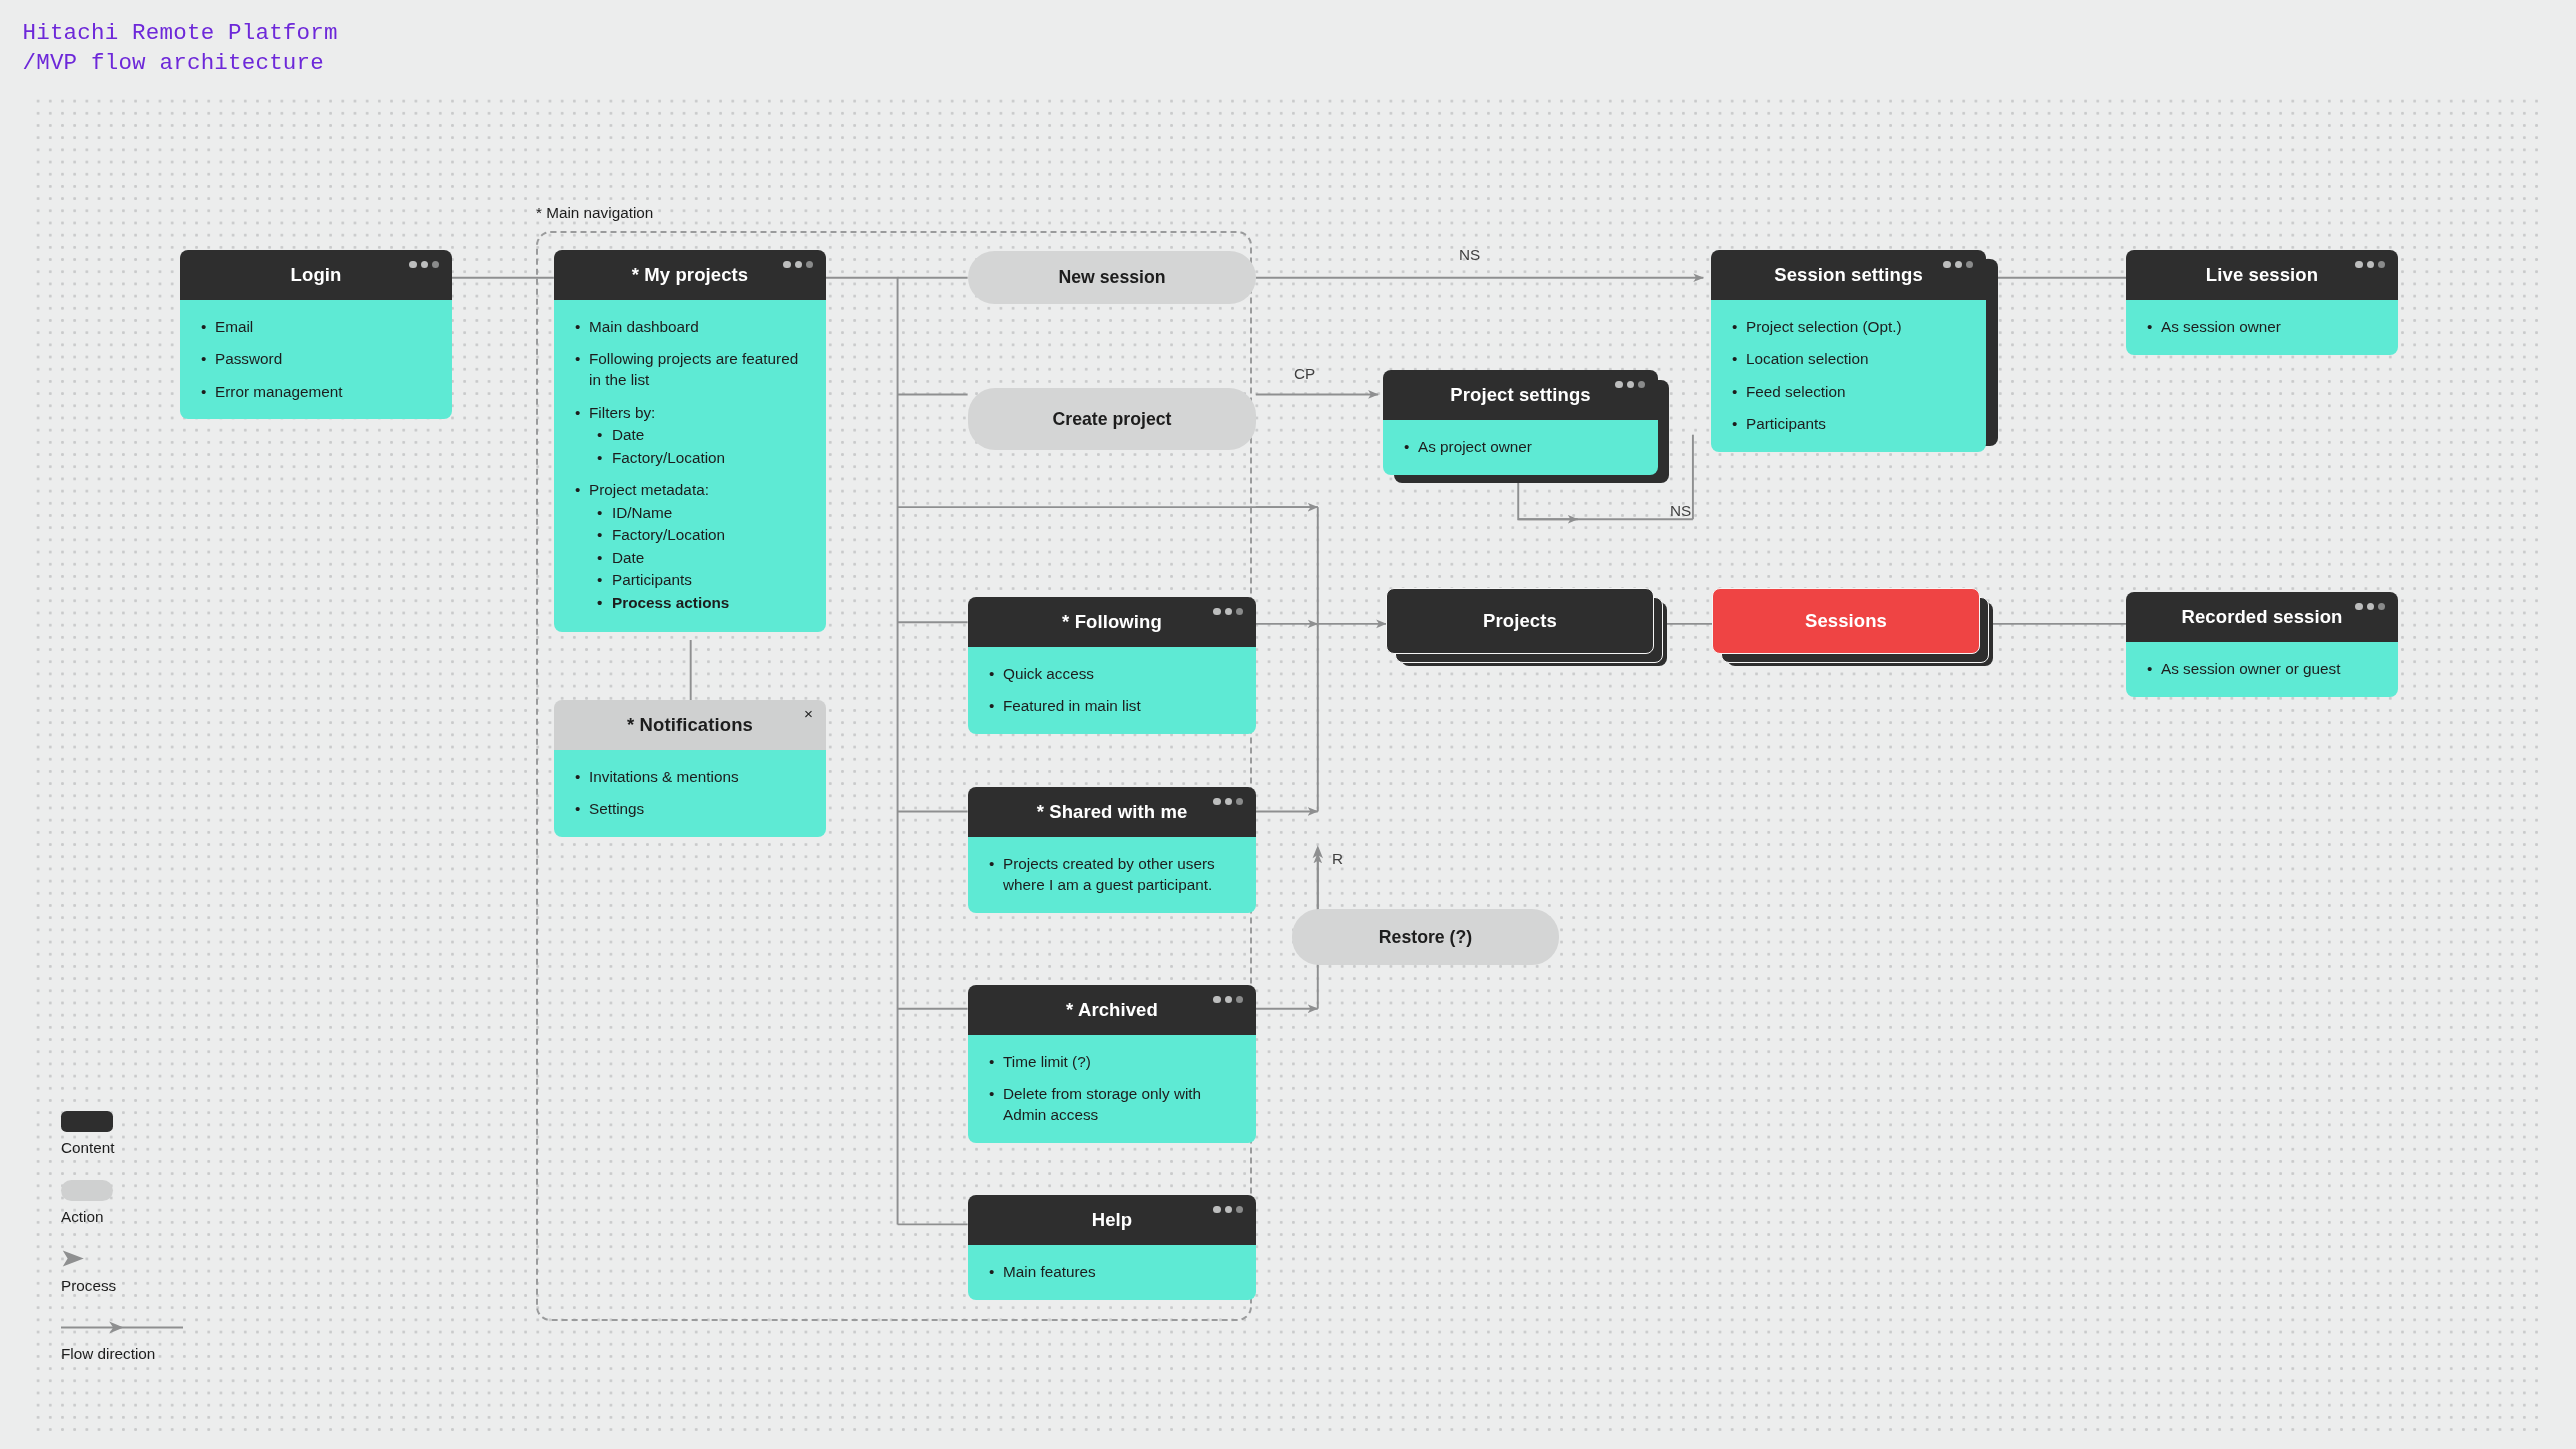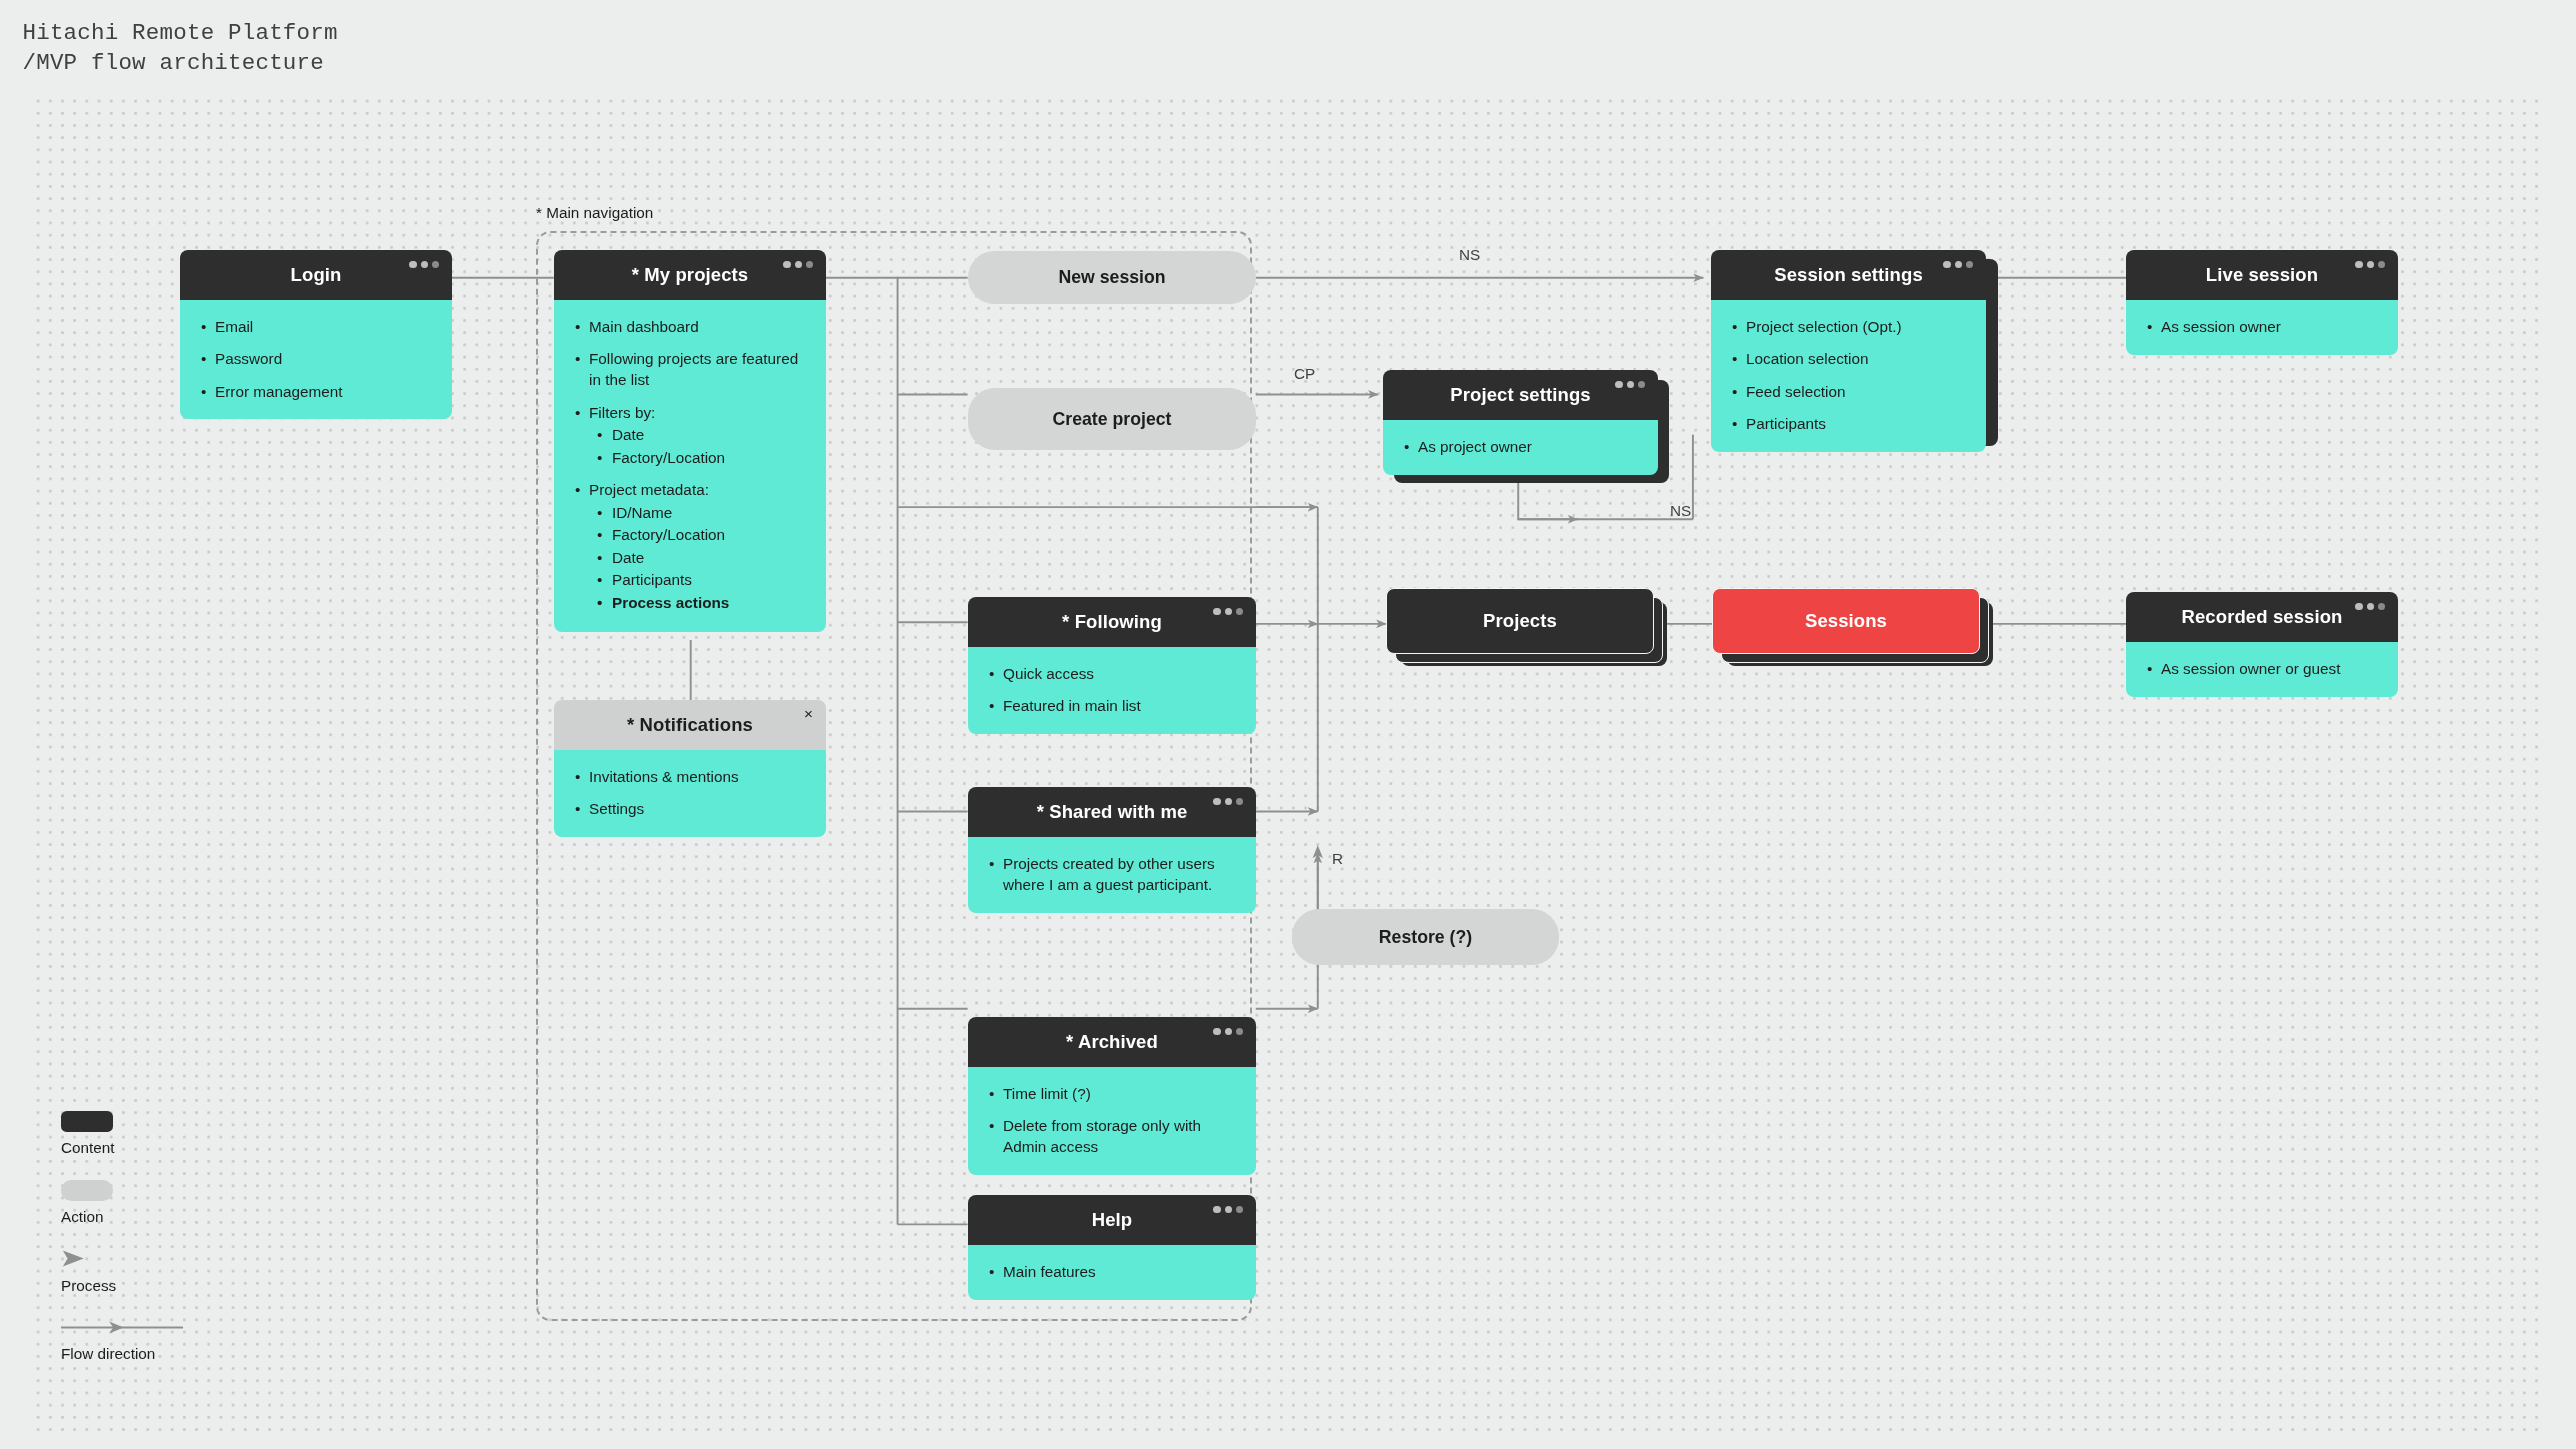--- a/index.html
+++ b/index.html
@@ -20,21 +20,21 @@
     background-color:#eceded;
     background-image:radial-gradient(#c9cacb 1.3px, transparent 1.4px);
     background-size:12.2px 12.2px;
     background-position:0 0;
   }
 
   
   .doc-title{
     position:absolute;left:22.5px;top:17.7px;
     font-family:"Liberation Mono","DejaVu Sans Mono",monospace;
-    font-size:22.5px;line-height:30px;color:#404040;
+    font-size:22.5px;line-height:30px;color:#6d28d9;
     letter-spacing:0.2px;white-space:pre;
   }
 
   
   .group-box{
     position:absolute;
     left:536px;top:231px;width:716px;height:1090px;
     border:2px dashed #9a9b9c;
     border-radius:14.5px;
     box-sizing:border-box;
@@ -289,21 +289,21 @@
           <i></i>
         </span>
     </div>
     <div class="card-body">
       <ul>
         <li>Projects created by other users where I am a guest participant.</li>
       </ul>
     </div>
   </div>
 
-  <div class="card" style="left:968px;top:985px;width:288px;margin-top:32px;">
+  <div class="card" style="left:968px;top:985px;width:288px;">
     <div class="card-head">
       <span class="card-title">* Archived</span>
       <span class="dots">
           <i></i>
           <i></i>
           <i></i>
         </span>
     </div>
     <div class="card-body">
       <ul>

